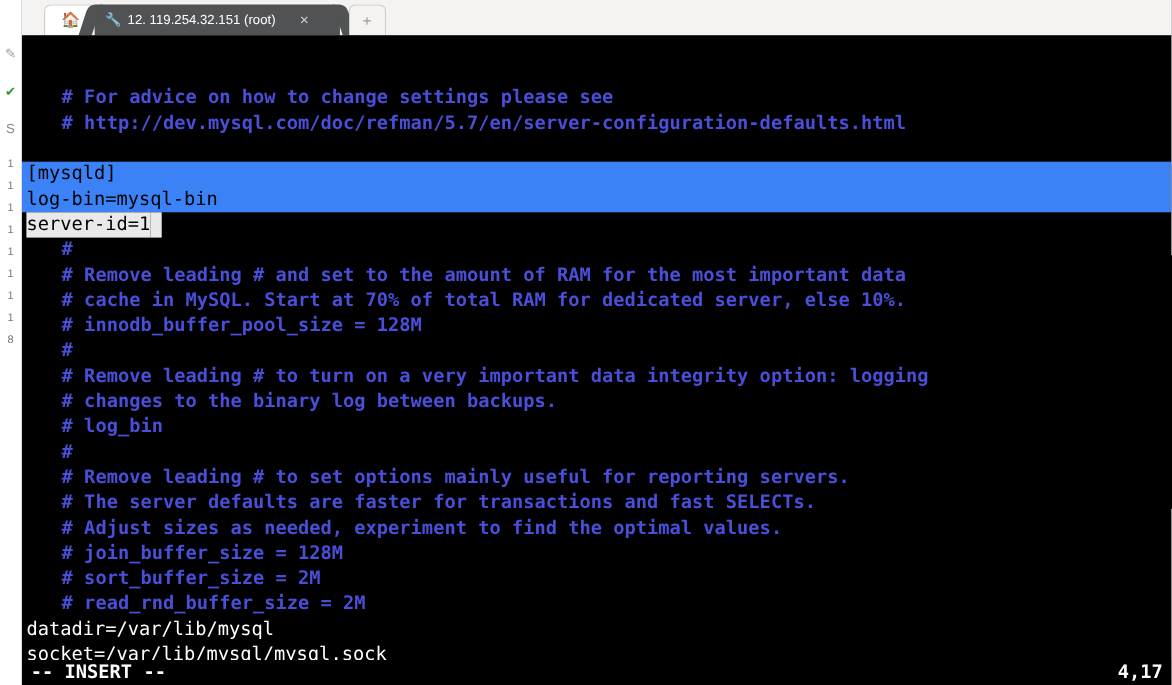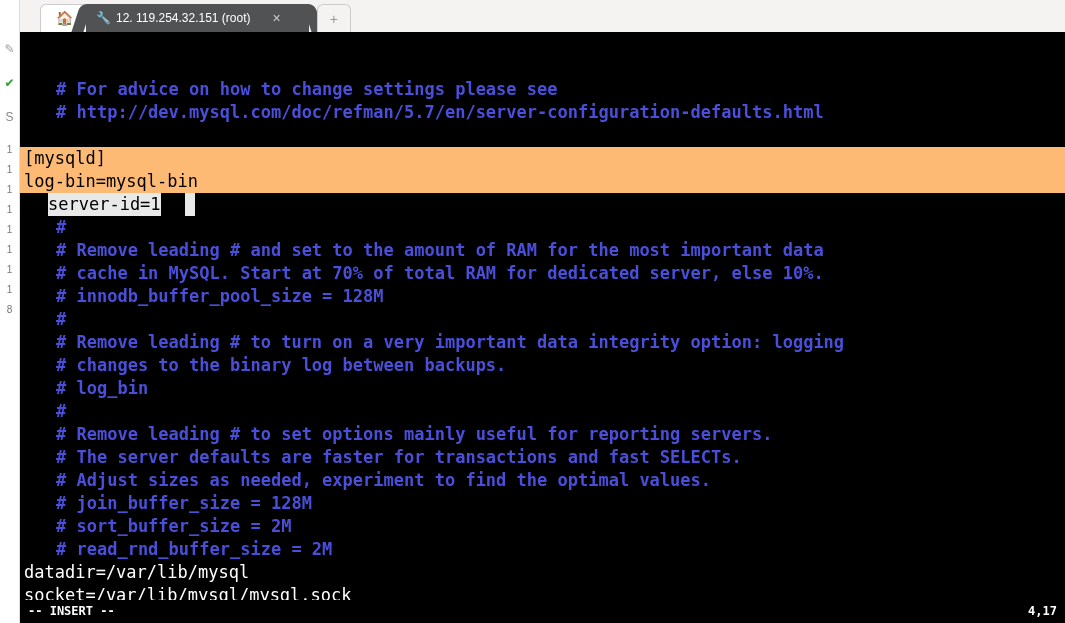--- a/index.html
+++ b/index.html
@@ -21,23 +21,23 @@
   .tab .close { margin-left: 22px; color: #ccc; font-size: 14px; }
   .home-icon { width: 16px; height: 16px; display: inline-block; position: relative; }
   .home-icon::before { content: "🏠"; font-size: 14px; position: absolute; left: 0; top: -1px; }
   .wrench-icon { width: 14px; height: 14px; margin-right: 6px; display:inline-block; }
   .wrench-icon::before { content: "🔧"; font-size: 12px; }
   .plus-icon::before { content: "+"; font-size: 14px; color: #999; }
   .editor { flex: 1; background: #000; font-family: "DejaVu Sans Mono","Consolas",monospace; font-size: 17px; line-height: 23px; padding: 0 0 0 0; white-space: pre; overflow: hidden; position: relative; }
   .editor .line { padding: 0 4px; }
   .cmnt { color: #4a4fd9; font-weight: bold; margin-left: 32px; }
   .txt { color: #fff; }
-  .hl { background: #e9e9e9; color: #000; display: inline-block; margin-left: 24px; }
-  .hlline { background: #fdba74; color: #000; width: 100%; }
-  .status { position: absolute; bottom: 0; left: 0; right: 0; height: 23px; background: #000; color: #fff; display: flex; justify-content: space-between; padding: 0 8px; font-family: "DejaVu Sans Mono","Consolas",monospace; font-size: 12px; font-weight: bold; }
+  .hl { background: #e9e9e9; color: #000; display: inline-block; }
+  .hlline { background: #3b82f6; color: #000; width: 100%; }
+  .status { position: absolute; bottom: 0; left: 0; right: 0; height: 23px; background: #000; color: #fff; display: flex; justify-content: space-between; padding: 0 8px; font-family: "DejaVu Sans Mono","Consolas",monospace; font-size: 17px; font-weight: bold; }
   .cursorbox { background: #e9e9e9; color:#000; }
 </style>
 </head>
 <body>
 
 <div class="root">
   <div class="left-strip">
     <span class="ic pencil">✎</span>
     <span class="ic check">✔</span>
     <span class="ic">S</span>

